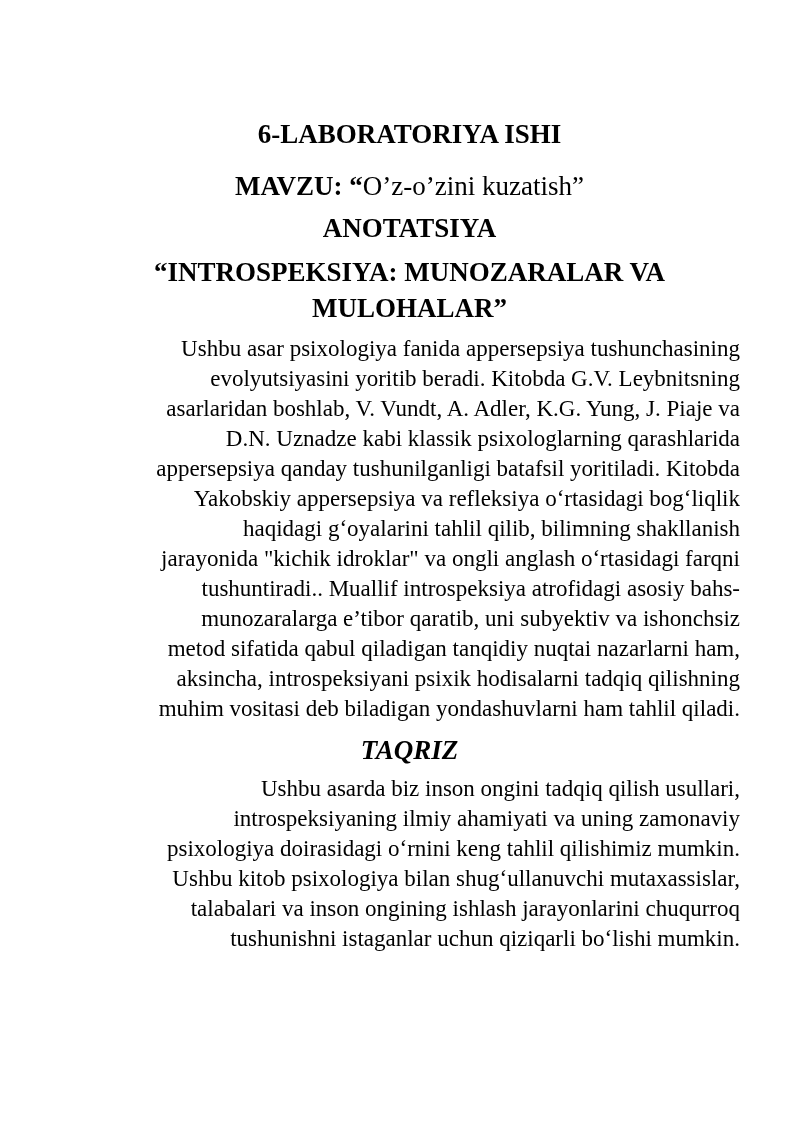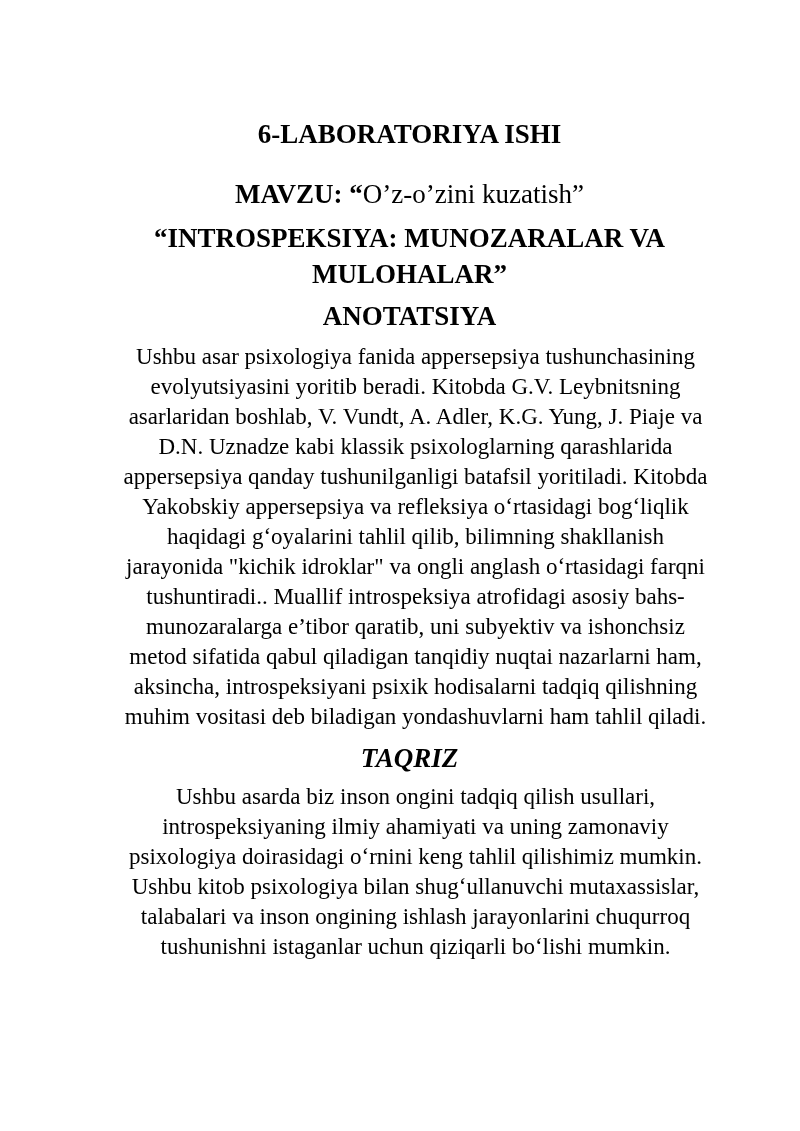--- a/index.html
+++ b/index.html
@@ -22,50 +22,50 @@
     width: 800px;
   }
   .heading {
     font-size: 27px;
     font-weight: bold;
     line-height: 36px;
     text-align: center;
     margin: 0;
     white-space: pre;
   }
-  .heading.topic { margin-top: 24px; }
+  .heading.topic { margin-top: 16px; }
   .heading.book-title { margin-top: 8px; }
   .heading.annotation { margin-top: 6px; }
   .heading.review { margin-top: 8px; font-style: italic; }
   .topic .regular { font-weight: normal; }
   .body-para {
     font-size: 23px;
     font-weight: normal;
     line-height: 30px;
-    text-align: center;
+    text-align: right;
     margin: 8px 0 0 12px;
     white-space: pre;
     overflow: visible;
   }
   .body-para.review-para { margin-top: 6px; }
 </style>
 </head>
 <body>
 
 <div class="page">
   <div class="content">
 
     <h1 class="heading lab-title">6-LABORATORIYA ISHI</h1>
 
     <h2 class="heading topic"><span>MAVZU: “</span><span class="regular">O’z-o’zini kuzatish”</span></h2>
 
+    <h2 class="heading annotation">ANOTATSIYA</h2>
+
     <h2 class="heading book-title">“INTROSPEKSIYA: MUNOZARALAR VA
 MULOHALAR”</h2>
-
-    <h2 class="heading annotation">ANOTATSIYA</h2>
 
     <p class="body-para annotation-para">Ushbu asar psixologiya fanida appersepsiya tushunchasining
 evolyutsiyasini yoritib beradi. Kitobda G.V. Leybnitsning
 asarlaridan boshlab, V. Vundt, A. Adler, K.G. Yung, J. Piaje va
 D.N. Uznadze kabi klassik psixologlarning qarashlarida
 appersepsiya qanday tushunilganligi batafsil yoritiladi. Kitobda
 Yakobskiy appersepsiya va refleksiya o‘rtasidagi bog‘liqlik
 haqidagi g‘oyalarini tahlil qilib, bilimning shakllanish
 jarayonida "kichik idroklar" va ongli anglash o‘rtasidagi farqni
 tushuntiradi.. Muallif introspeksiya atrofidagi asosiy bahs-

